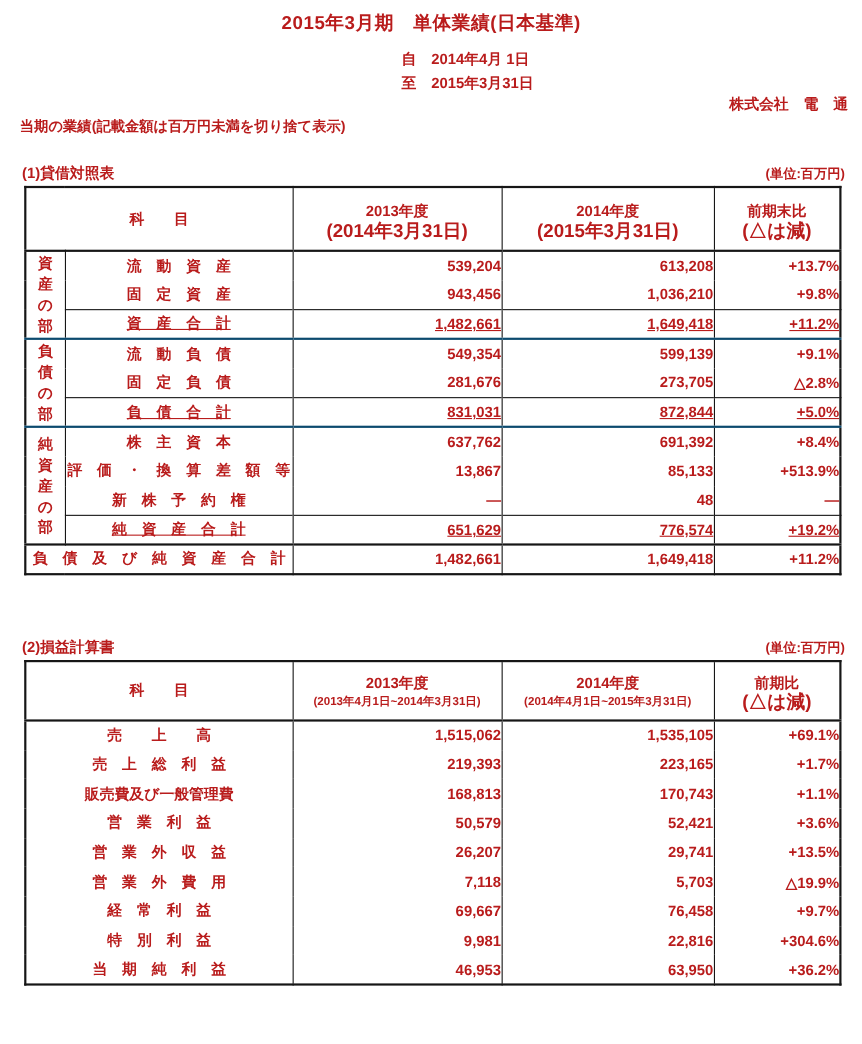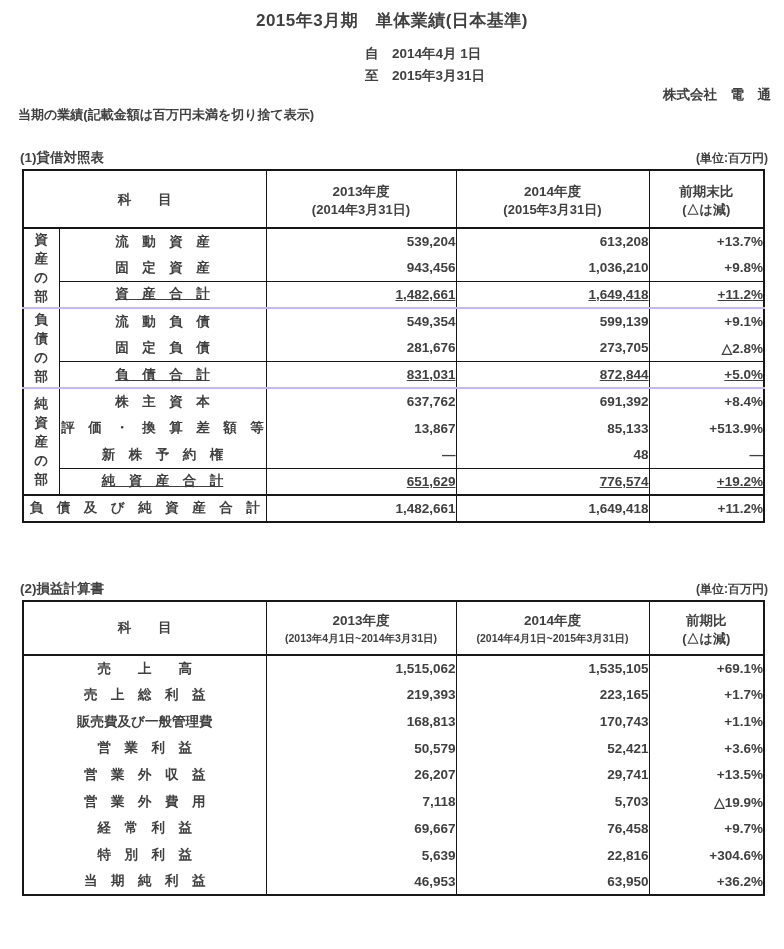--- a/index.html
+++ b/index.html
@@ -1,19 +1,19 @@
 <!DOCTYPE html>
 <html><head>
 <meta charset="utf-8">
 <style>
   html,body {margin:0; padding:0; background:#ffffff;}
   .page {
     width:784px; height:949px; background:#fff; overflow:hidden;
     font-family:"Liberation Sans", sans-serif;
-    font-weight:bold; color:#404040; position:relative;
+    font-weight:bold; color:#b91c1c; position:relative;
   }
   .doc-title {padding-top:10px; text-align:center; font-size:17px; letter-spacing:0.5px; line-height:21px;}
   .dates {margin:12px 0 0 365px; font-size:13.5px; line-height:22px;}
   .company {text-align:right; padding-right:13px; font-size:13.5px; line-height:16px; margin-top:0;}
   .note {padding-left:18px; font-size:13px; line-height:16px; margin-top:4px;}
 
   .section-line {
     display:flex; justify-content:space-between; align-items:flex-end;
     margin:0 16px 2px 20px; line-height:18px;
   }
@@ -28,39 +28,39 @@
     border:2.5px solid #161616;
     font-size:13.5px;
   }
   table.fin td {
     border-left:1px solid #161616; border-right:1px solid #161616;
     vertical-align:middle; padding:0; overflow:hidden;
   }
   tr.head td {border-bottom:2px solid #161616; text-align:center;}
   tr.head .hline1 {font-size:13.5px; line-height:21px;}
   tr.head .hline2 {font-size:10.5px; line-height:15px;}
-  tr.head .hline2.big {font-size:13px;}
+  tr.head .hline2.big {font-size:17px;}
   #bs tr.head {height:58px;}
   #pl tr.head {height:54px;}
   #bs tr.data {height:26.7px;}
   #pl tr.data {height:26.7px;}
   #bs tr.total {height:27px;}
 
   td.item {text-align:center;}
   td.num1 {text-align:right; padding-right:35px;}
   td.num2 {text-align:right; padding-right:33px;margin-top:34px;}
   td.pct  {text-align:right; padding-right:12px;}
 
   td.vcell {text-align:center;}
   .vtext {
     display:inline-block; width:15px; word-break:break-all;
     line-height:19px; font-size:13.5px; text-align:center;
   }
   tr.sub td {border-top:1px solid #161616;text-decoration:underline;}
-  tr.grp td {border-top:2px solid #c4b5fd;}
+  tr.grp td {border-top:2px solid #0c4a6e;}
   tr.total td {border-top:2px solid #161616;}
 </style>
 </head>
 <body>
 
 <div class="page">
 
   <div class="doc-title">2015年3月期　単体業績(日本基準)</div>
 
   <div class="dates">
@@ -247,21 +247,21 @@
       <td class="pct">△19.9%</td>
     </tr>
     <tr class="data">
       <td class="item">経　常　利　益</td>
       <td class="num1">69,667</td>
       <td class="num2">76,458</td>
       <td class="pct">+9.7%</td>
     </tr>
     <tr class="data">
       <td class="item">特　別　利　益</td>
-      <td class="num1">5,639</td>
+      <td class="num1">9,981</td>
       <td class="num2">22,816</td>
       <td class="pct">+304.6%</td>
     </tr>
     <tr class="data">
       <td class="item">当　期　純　利　益</td>
       <td class="num1">46,953</td>
       <td class="num2">63,950</td>
       <td class="pct">+36.2%</td>
     </tr>
   </tbody>

